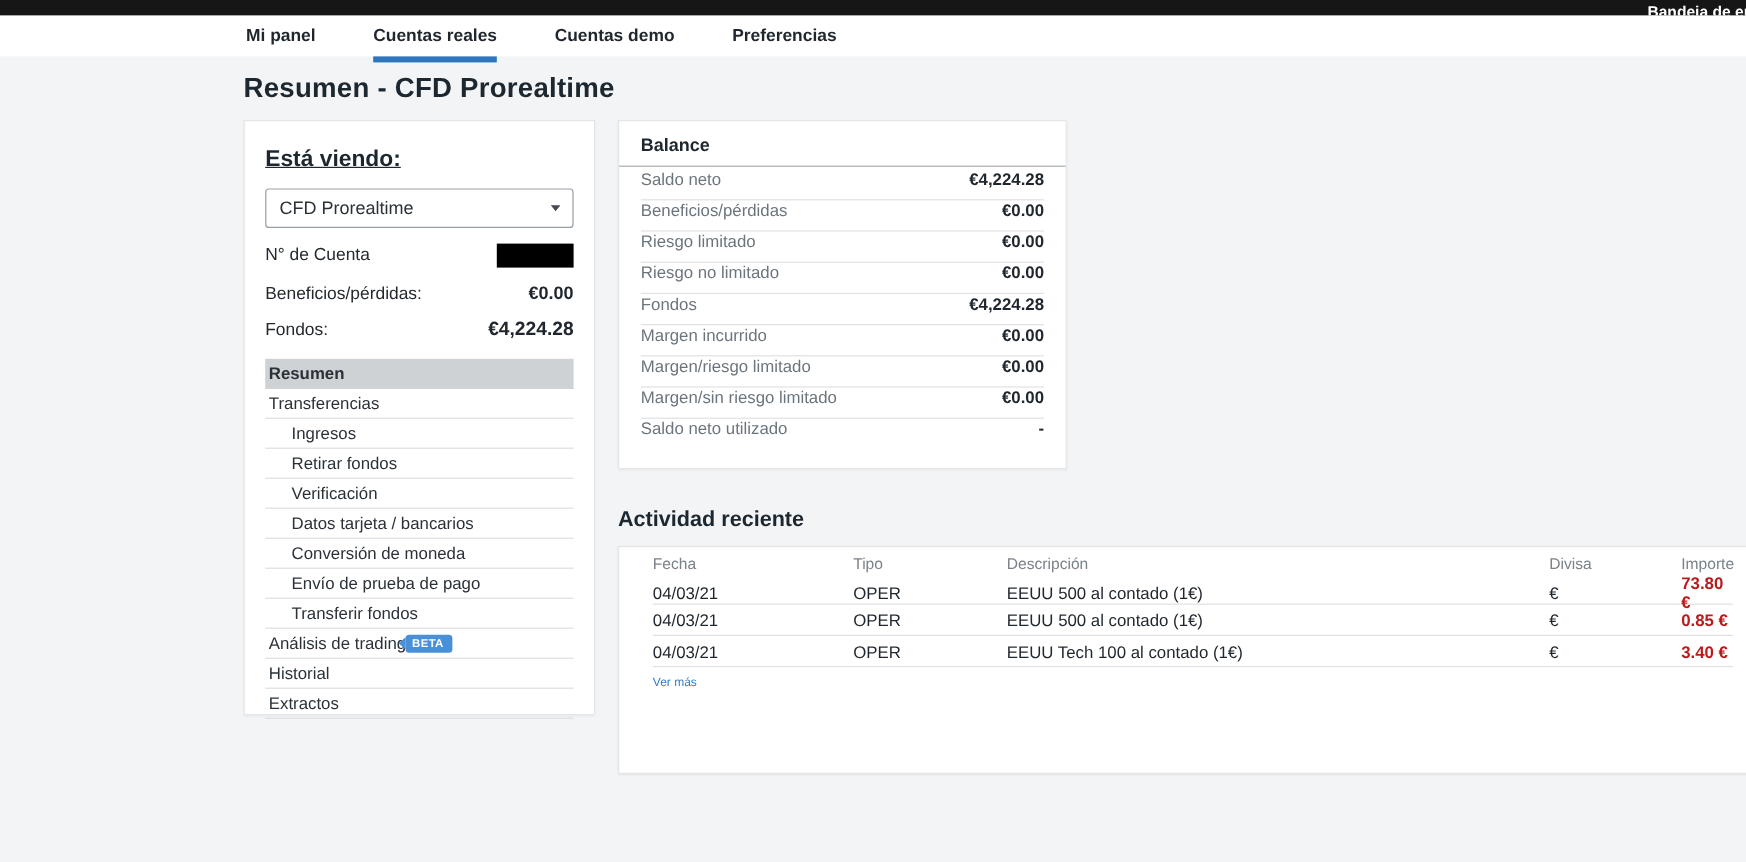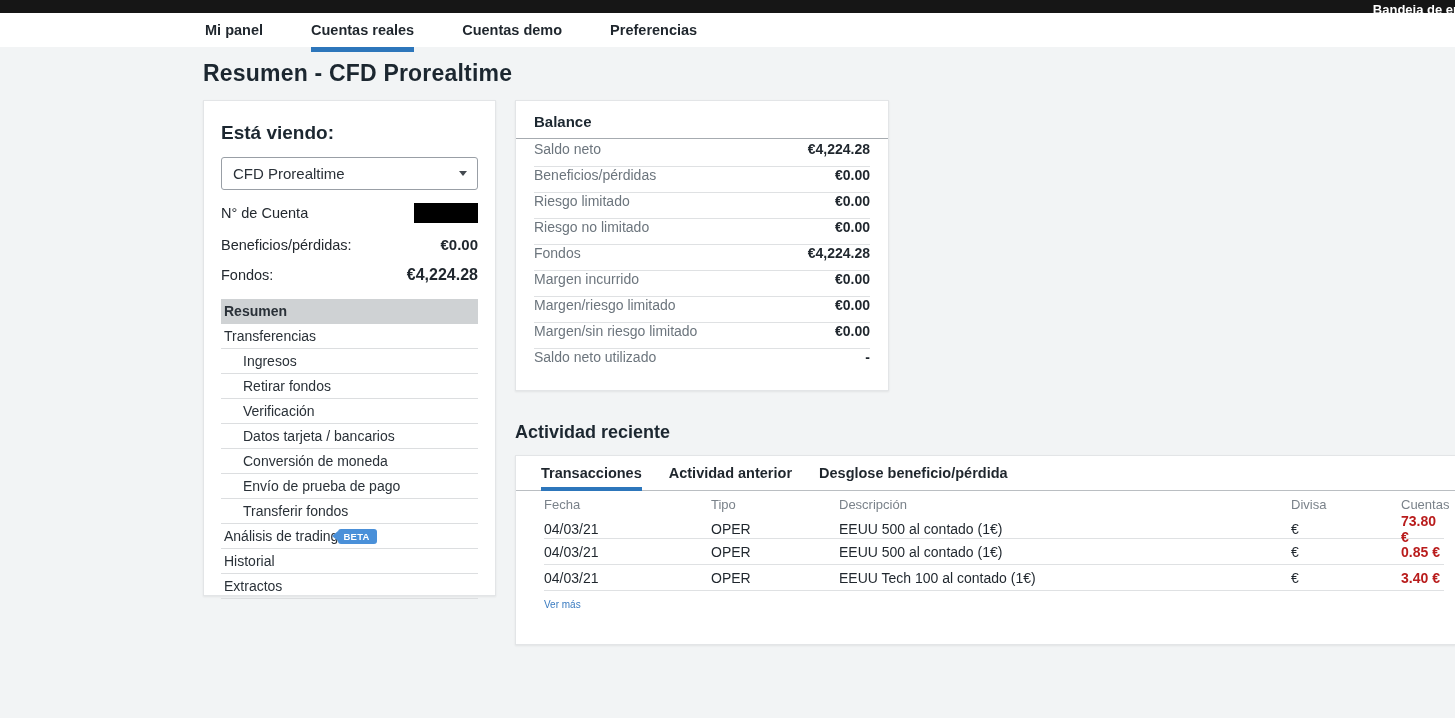--- a/index.html
+++ b/index.html
@@ -46,21 +46,21 @@
   .card {
     background:#ffffff; border:1px solid #e3e5e7;
     box-shadow:0 1px 2px rgba(0,0,0,0.07);
   }
 
   
   .account-panel {
     position:absolute; left:203px; top:100px; width:293px; height:496px;
     padding:18px 17px 0 17px;
   }
-  .account-heading { font-size:19px; font-weight:700; color:#1c2730; margin-top:3px; }
+  .account-heading { font-size:19px; font-weight:700; color:#1c2730; margin-top:3px;text-decoration:underline; }
   .account-select {
     margin-top:13px; height:33px; border:1px solid #999fa6; border-radius:3px;
     display:flex; align-items:center; justify-content:space-between;
     padding:0 10px 0 11px; font-size:15px; color:#2a3138; background:#fff; cursor:pointer;
   }
   .select-caret {
     width:0; height:0; border-left:4px solid transparent; border-right:4px solid transparent;
     border-top:5px solid #444a50;
   }
   .account-field {
@@ -239,33 +239,28 @@
     <div class="balance-row">
       <span class="b-label">Saldo neto utilizado</span>
       <span class="b-value">-</span>
     </div>
   </div>
 </div>
 
 <div class="activity-heading">Actividad reciente</div>
 
 <div class="card activity-panel">
-  <div class="activity-tabs">
-    <div class="activity-tab active">Transacciones</div>
-    <div class="activity-tab">Actividad anterior</div>
-    <div class="activity-tab">Desglose beneficio/pérdida</div>
-  </div>
 
   <div class="tx-table">
     <div class="tx-grid tx-header">
       <div>Fecha</div>
       <div>Tipo</div>
       <div>Descripción</div>
       <div>Divisa</div>
-      <div>Cuentas</div>
+      <div>Importe</div>
     </div>
 
     <div class="tx-grid tx-row">
       <div>04/03/21</div>
       <div>OPER</div>
       <div>EEUU 500 al contado (1€)</div>
       <div>€</div>
       <div class="importe">73.80 €</div>
     </div>
     <div class="tx-grid tx-row">

